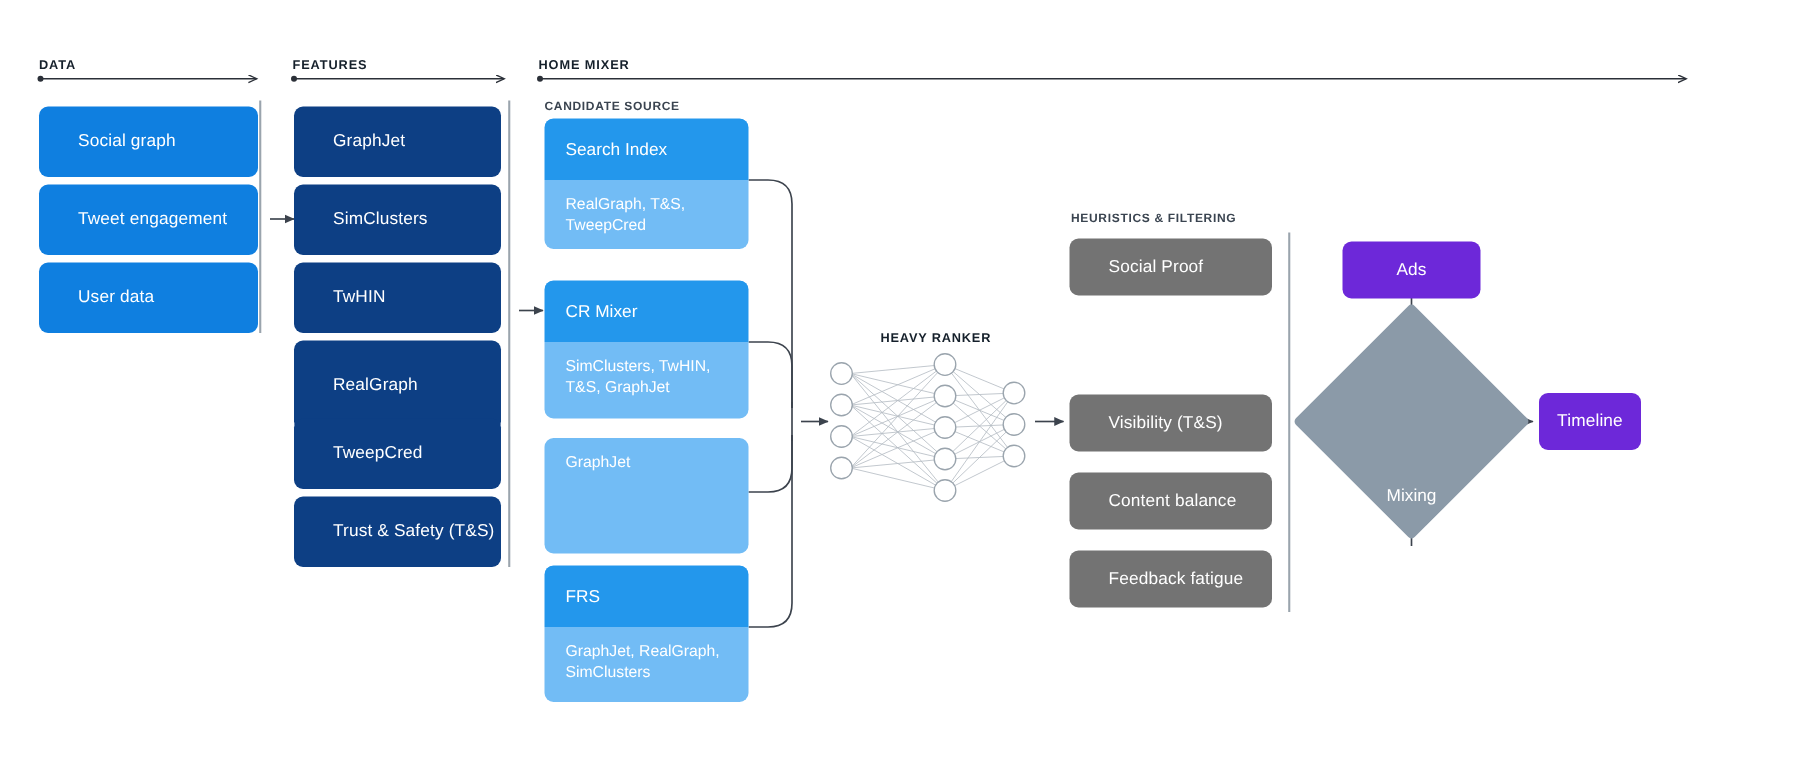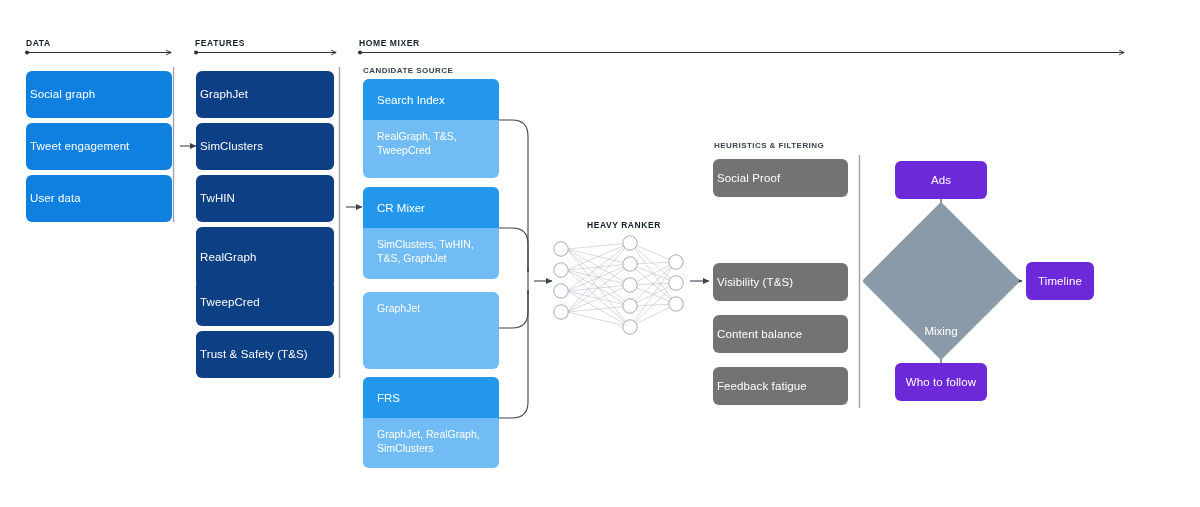--- a/index.html
+++ b/index.html
@@ -40,21 +40,21 @@
     white-space: nowrap;
   }
 
   
   .box {
     position: absolute;
     border-radius: 6px;
     display: flex;
     align-items: center;
     box-sizing: border-box;
-    padding-left: 4px;
+    padding-left: 26px;
     color: #ffffff;
     font-size: 11.5px;
     font-weight: 500;
     letter-spacing: 0.1px;
     line-height: 1.25;
   }
   .box.data      { background: #0f7fe0; }
   .box.feature   { background: #0d3f84; }
   .box.heur      { background: #737373; }
   .box.out       { background: #6d28d9; justify-content: center; padding-left: 0; }
@@ -266,21 +266,21 @@
   <div class="box feature" style="left:196px; top:227px; width:138px; height:60px;">
     <span>RealGraph</span>
   </div>
   <div class="box feature" style="left:196px; top:279px; width:138px; height:47px;">
     <span>TweepCred</span>
   </div>
   <div class="box feature" style="left:196px; top:331px; width:138px; height:47px;">
     <span>Trust &amp; Safety (T&amp;S)</span>
   </div>
 
-  <div class="cs-card" style="left:363px; top:79px; width:136px; height:99px;">
+  <div class="cs-card" style="left:363px; top:79px; width:136px; height:87px;">
     <div class="cs-head">Search Index</div>
     <div class="cs-body">RealGraph, T&amp;S, TweepCred</div>
   </div>
 
   <div class="cs-card" style="left:363px; top:187px; width:136px; height:92px;">
     <div class="cs-head">CR Mixer</div>
     <div class="cs-body">SimClusters, TwHIN, T&amp;S, GraphJet</div>
   </div>
 
   <div class="cs-card" style="left:363px; top:292px; width:136px; height:77px;">
@@ -307,21 +307,18 @@
 
   <div class="box out" style="left:895px; top:161px; width:92px; height:38px;">
     <span>Ads</span>
   </div>
 
   <div class="diamond-wrap" style="left:885px; top:225px; width:112px; height:112px;">
     <div class="diamond-shape"></div>
     <span class="diamond-text">Mixing</span>
   </div>
 
-  <div class="box out" style="left:895px; top:363px; width:92px; height:38px;">
-    <span>Who to follow</span>
-  </div>
 
   <div class="box out" style="left:1026px; top:262px; width:68px; height:38px;">
     <span>Timeline</span>
   </div>
 
 </div>
 
 </body></html>

